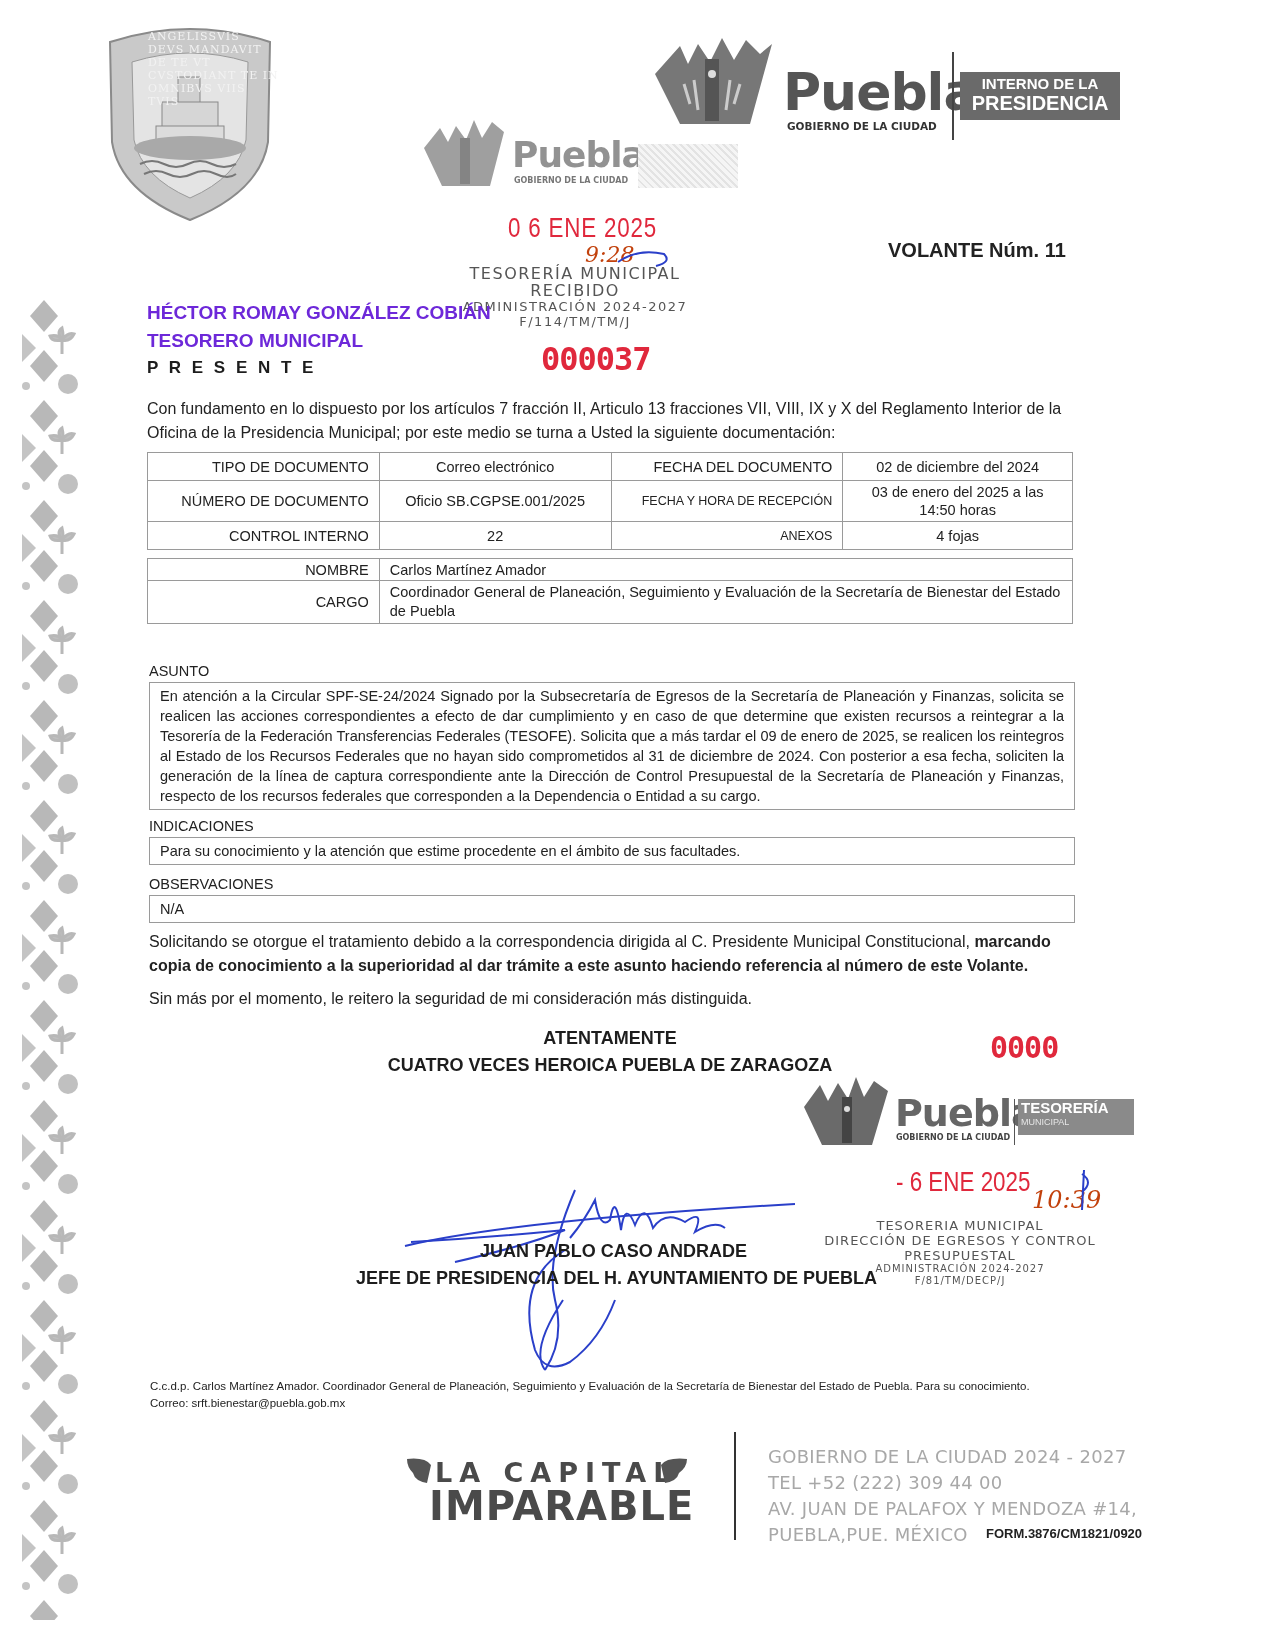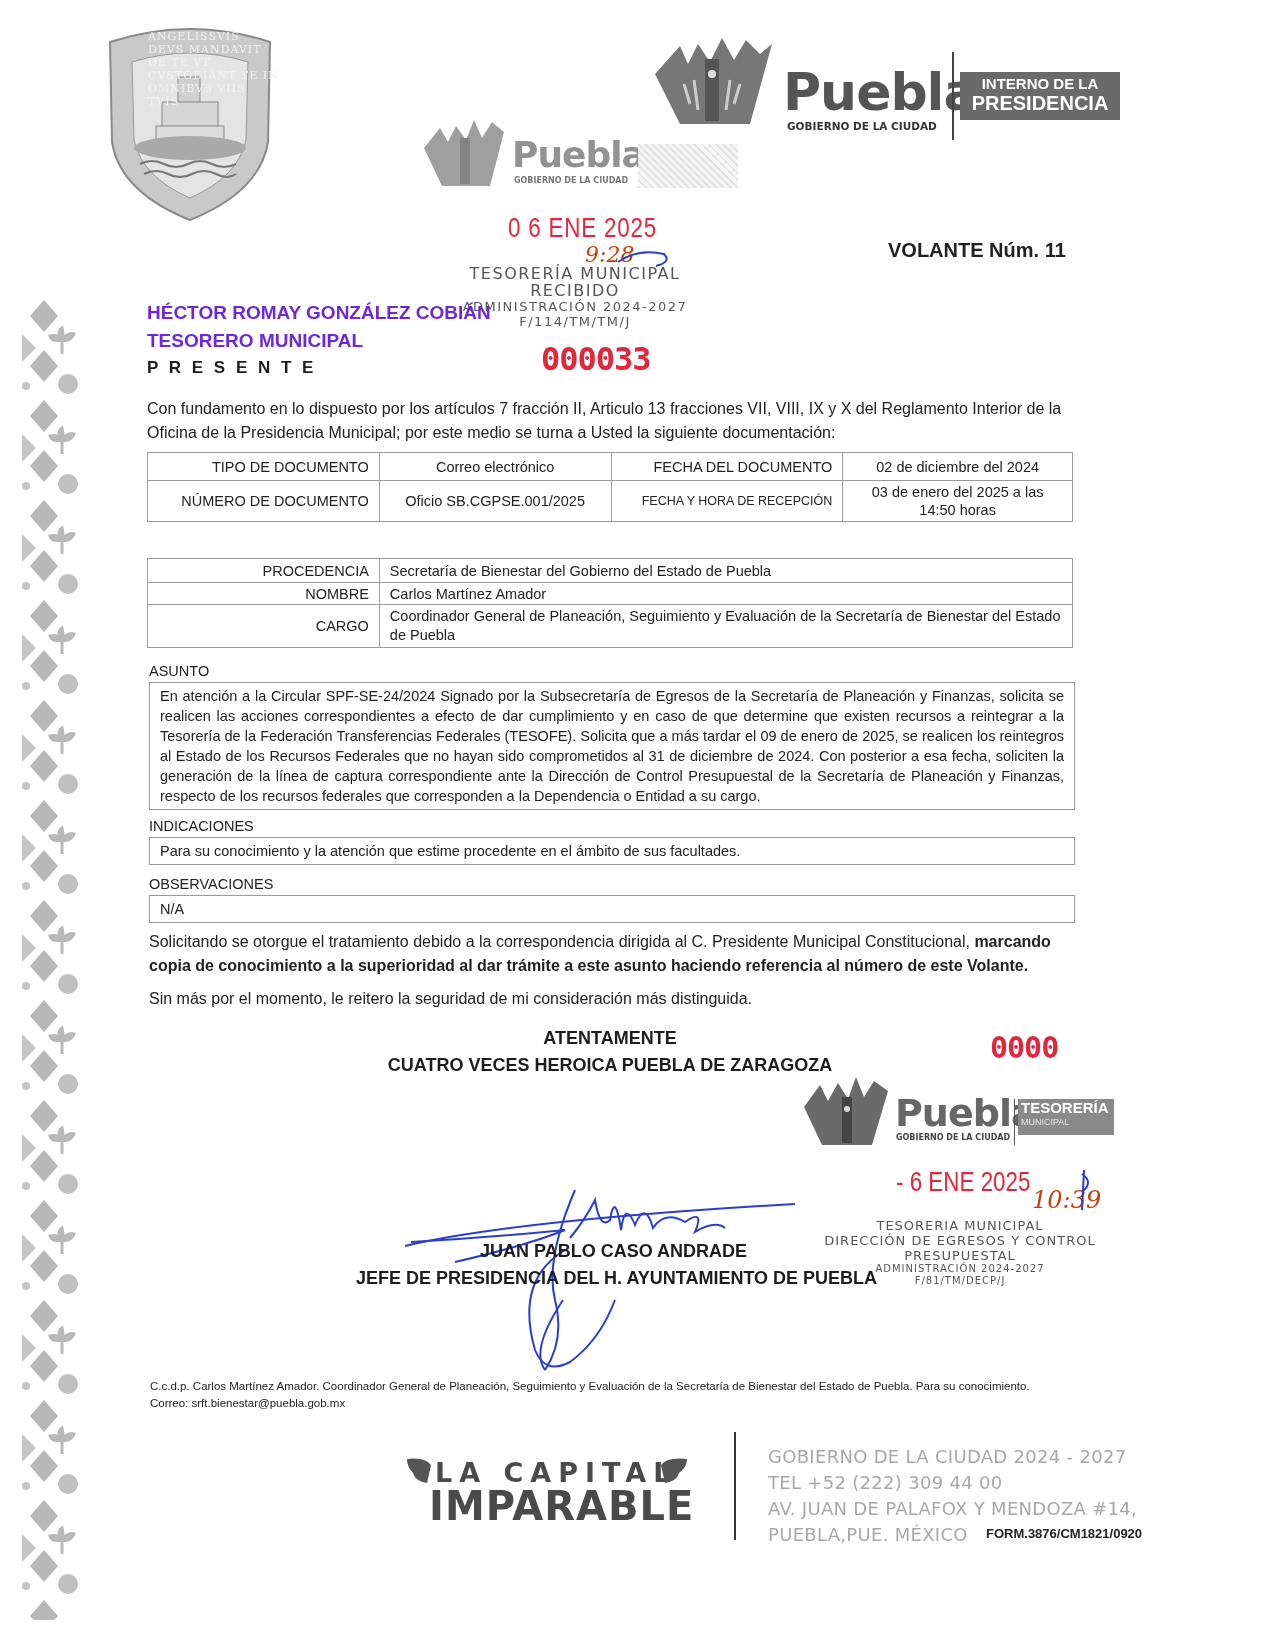--- a/index.html
+++ b/index.html
@@ -103,21 +103,21 @@
 <div class="abs blue-ink" style="left:565px;top:242px;font-size:22px;">9:28</div>
 <svg class="abs" style="left:616px;top:248px;" width="56" height="22" viewBox="0 0 56 22">
     <path d="M2,14 Q22,0 48,6 Q56,14 40,18" stroke="#2a3fc9" stroke-width="2" fill="none"></path>
   </svg>
 <div class="abs stamp-gray" style="left:440px;top:265px;width:270px;">
   <div style="font-size:16px;line-height:17px;">TESORERÍA MUNICIPAL</div>
   <div style="font-size:16px;line-height:17px;">RECIBIDO</div>
   <div style="font-size:13px;line-height:15px;">ADMINISTRACIÓN 2024-2027</div>
   <div style="font-size:13px;line-height:15px;">F/114/TM/TM/J</div>
 </div>
-<div class="abs red" style="left:541px;top:340px;font-size:32px;font-weight:bold;font-family:'DejaVu Sans Mono',monospace;letter-spacing:-1px;">000033</div>
+<div class="abs red" style="left:541px;top:340px;font-size:32px;font-weight:bold;font-family:'DejaVu Sans Mono',monospace;letter-spacing:-1px;">000037</div>
 
 <div class="abs addr-bold" style="left:147px;top:302px;">HÉCTOR ROMAY GONZÁLEZ COBIÁN</div>
 <div class="abs addr-bold" style="left:147px;top:330px;">TESORERO MUNICIPAL</div>
 <div class="abs" style="left:147px;top:358px;font-size:17px;font-weight:bold;letter-spacing:3px;color:#1d1d1d;">P R E S E N T E</div>
 
 <div class="abs para" style="left:147px;top:397px;width:930px;">Con fundamento en lo dispuesto por los artículos 7 fracción II, Articulo 13 fracciones VII, VIII, IX y X del Reglamento Interior de la Oficina de la Presidencia Municipal; por este medio se turna a Usted la siguiente documentación:</div>
 
 <table class="abs info" style="left:147px;top:452px;width:926px;">
   <colgroup>
       <col style="width:232px">
@@ -131,33 +131,35 @@
     <td class="cen">Correo electrónico</td>
     <td class="lbl">FECHA DEL DOCUMENTO</td>
     <td class="cen">02 de diciembre del 2024</td>
   </tr>
   <tr style="height:40px;">
     <td class="lbl">NÚMERO DE DOCUMENTO</td>
     <td class="cen">Oficio SB.CGPSE.001/2025</td>
     <td class="lbl" style="font-size:12.5px;">FECHA Y HORA DE RECEPCIÓN</td>
     <td class="cen" style="line-height:18px;">03 de enero del 2025 a las 14:50 horas</td>
   </tr>
+  <tr style="height:28px;">
+    <td class="lbl">CONTROL INTERNO</td>
+    <td class="cen">22</td>
+    <td class="lbl" style="font-size:12.5px;">ANEXOS</td>
+    <td class="cen">4 fojas</td>
+  </tr>
 </tbody>
   </table>
 
 <table class="abs info" style="left:147px;top:558px;width:926px;">
   <colgroup>
       <col style="width:232px">
       <col style="width:694px">
     </colgroup>
   <tbody>
-      <tr style="height:24px;">
-    <td class="lbl">PROCEDENCIA</td>
-    <td>Secretaría de Bienestar del Gobierno del Estado de Puebla</td>
-  </tr>
   <tr style="height:22px;">
     <td class="lbl">NOMBRE</td>
     <td>Carlos Martínez Amador</td>
   </tr>
   <tr style="height:42px;">
     <td class="lbl">CARGO</td>
     <td style="line-height:19px;">Coordinador General de Planeación, Seguimiento y Evaluación de la Secretaría de Bienestar del Estado de Puebla</td>
   </tr>
 </tbody>
   </table>
@@ -195,21 +197,21 @@
 <div class="abs red" style="left:990px;top:1030px;font-size:30px;font-weight:bold;font-family:'DejaVu Sans Mono',monospace;letter-spacing:-1px;">0000</div>
 <div class="abs" style="left:800px;top:1075px;width:330px;height:72px;">
   <svg class="abs" style="left:0;top:0;" width="96" height="72" viewBox="0 0 96 72">
     <path d="M4,32 L20,10 L28,26 L38,8 L48,24 L56,2 L64,22 L74,6 L88,16 L72,70 L22,70 Z" fill="#6a6a6a"></path>
     <rect x="42" y="22" width="10" height="46" fill="#444"></rect>
     <circle cx="47" cy="34" r="3" fill="#ddd"></circle>
   </svg>
   <span class="abs puebla-word" style="left:95px;top:16px;font-size:38px;color:#666;">Puebla</span>
   <span class="abs gob-ciudad" style="left:96px;top:58px;font-size:8px;color:#444;">GOBIERNO DE LA CIUDAD</span>
   <div class="abs" style="left:214px;top:24px;width:1px;height:46px;background:#555;"></div>
-  <div class="abs badge-dark" style="left:218px;top:24px;width:96px;height:36px;background:#8a8a8a;">
+  <div class="abs badge-dark" style="left:218px;top:24px;width:116px;height:36px;background:#8a8a8a;">
     <div style="font-size:15px;line-height:18px;padding-left:3px;">TESORERÍA</div>
     <div style="font-size:9px;line-height:10px;padding-left:3px;color:#e6e6e6;font-weight:normal;">MUNICIPAL</div>
   </div>
 </div>
 <div class="abs red narrow" style="left:896px;top:1166px;font-size:28px;transform:scaleX(0.8);transform-origin:left;">- 6 ENE 2025</div>
 <div class="abs blue-ink" style="left:1012px;top:1186px;font-size:24px;">10:39</div>
 <svg class="abs" style="left:1074px;top:1168px;" width="20" height="44" viewBox="0 0 20 44">
     <path d="M10,2 L8,42 M8,6 Q20,14 8,24" stroke="#2a3fc9" stroke-width="2" fill="none"></path>
   </svg>
 <div class="abs stamp-gray" style="left:820px;top:1218px;width:280px;letter-spacing:1px;">

